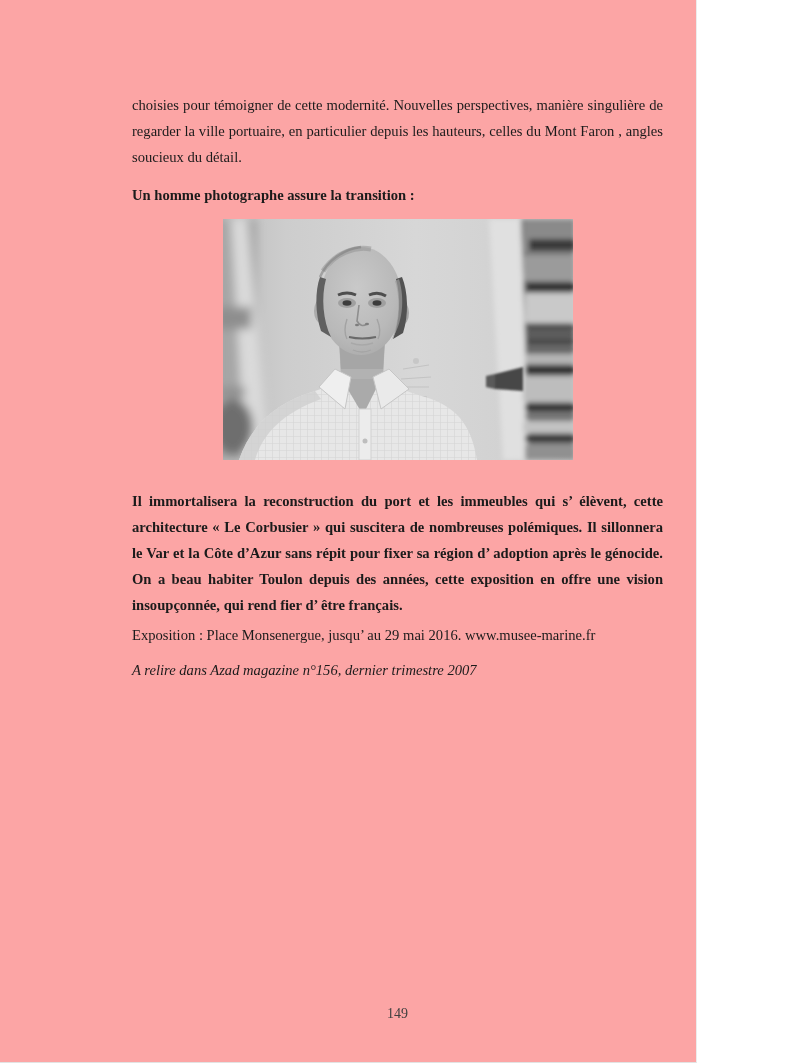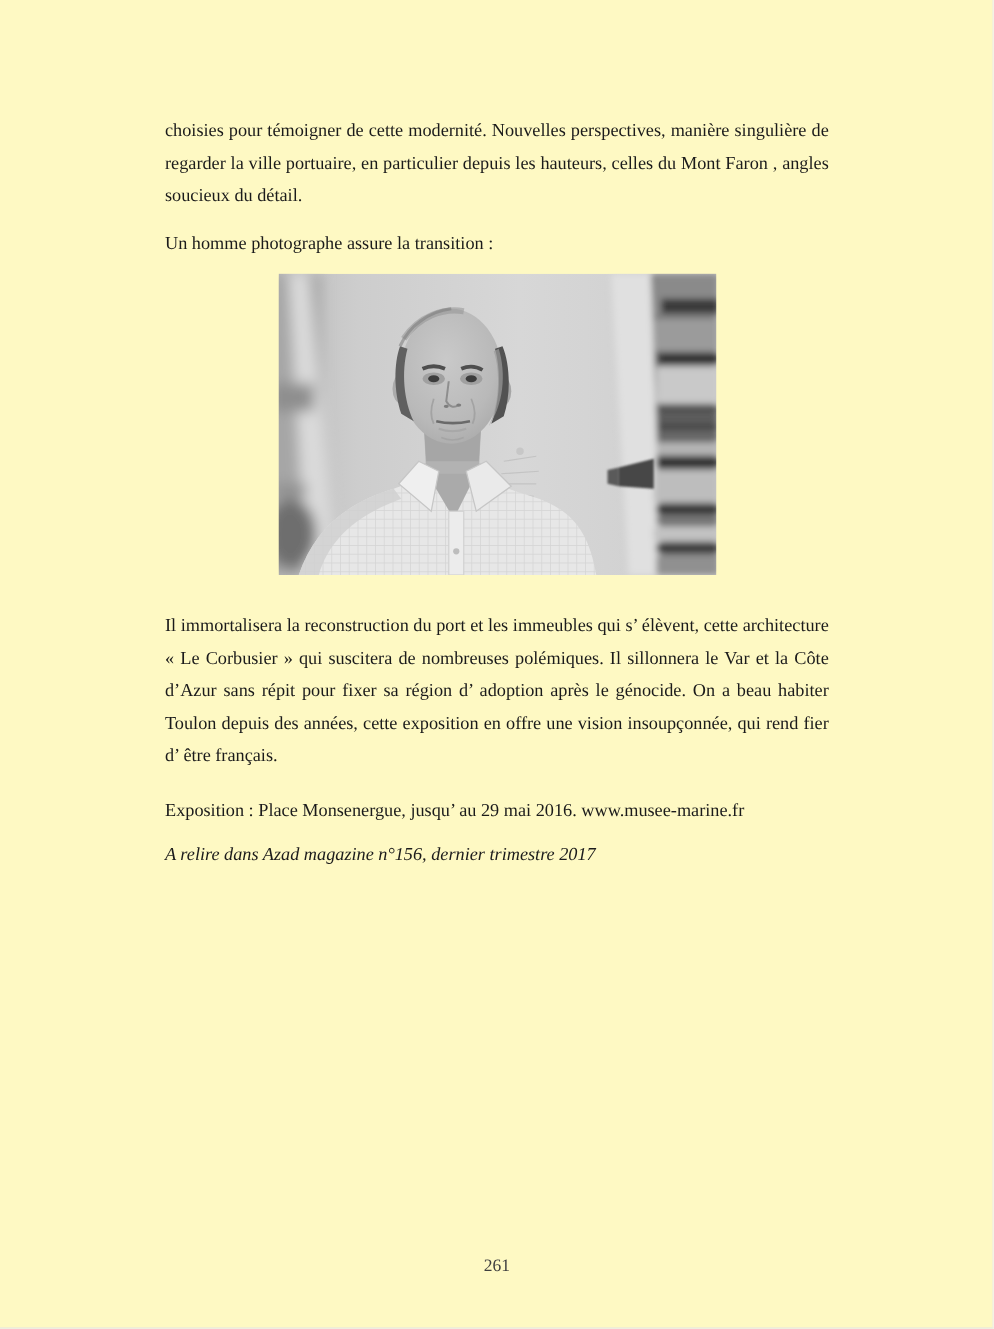--- a/index.html
+++ b/index.html
@@ -1,45 +1,45 @@
 <!DOCTYPE html>
 <html><head>
 <meta charset="utf-8">
 <style>
   html,body{margin:0;padding:0;background:#ffffff;}
   .page{
     position:relative;
-    width:795px;height:1063px;
-    background:#fef9c3;
+    width:697px;height:1063px;
+    background:#fca5a5;
     font-family:"Liberation Serif","DejaVu Serif",serif;
     color:#1b1b1b;
     box-sizing:border-box;
     border-right:1px solid #ececec;
     border-bottom:1px solid #e3e3e3;
     overflow:hidden;
   }
   .content{
     position:absolute;left:132px;top:92px;width:531px;
   }
   .body-par{
     font-size:14.6px;line-height:26px;
     text-align:justify;text-align-last:left;
     margin:0 0 12px 0;
   }
   .bold-line{
-    font-size:14.6px;line-height:26px;font-weight:400;
+    font-size:14.6px;line-height:26px;font-weight:700;
     margin:0 0 11px 0;
   }
   .bold-line.second{margin-bottom:6px;}
   .photo-figure{
     display:block;width:350px;height:241px;
     margin:0 auto 28px auto;
   }
   .photo-figure svg{display:block;width:350px;height:241px;}
-  .main-par{margin-bottom:18px;}
+  .main-par{margin-bottom:4px;font-weight:bold;}
   .expo-line{
     font-size:14.6px;line-height:26px;margin:0 0 9px 0;
   }
   .ref-line{
     font-size:14.6px;line-height:26px;font-style:italic;margin:0;
   }
   .page-number{
     position:absolute;left:0;top:1006px;width:795px;
     text-align:center;font-size:14px;color:#3f3f3f;
   }
@@ -164,18 +164,18 @@
             <path d="M130 131 Q 139 135 148 131" stroke="#a5a5a5" stroke-width="1.3" fill="none"></path>
           </g>
         </g>
       </svg>
     </figure>
 
     <p class="body-par main-par">Il immortalisera la reconstruction du port et les immeubles qui s’ élèvent, cette architecture «  Le Corbusier  » qui suscitera de nombreuses polémiques. Il sillonnera le Var et la Côte d’Azur sans répit pour fixer sa région d’ adoption après le génocide. On a beau habiter Toulon depuis des années, cette exposition en offre une vision insoupçonnée, qui rend fier d’ être français.</p>
 
     <p class="expo-line">Exposition : Place Monsenergue, jusqu’ au 29 mai 2016. www.musee-marine.fr</p>
 
-    <p class="ref-line">A relire dans Azad magazine n°156, dernier trimestre 2017</p>
+    <p class="ref-line">A relire dans Azad magazine n°156, dernier trimestre 2007</p>
 
   </div>
 
-  <div class="page-number">261</div>
+  <div class="page-number">149</div>
 </div>
 
 </body></html>

